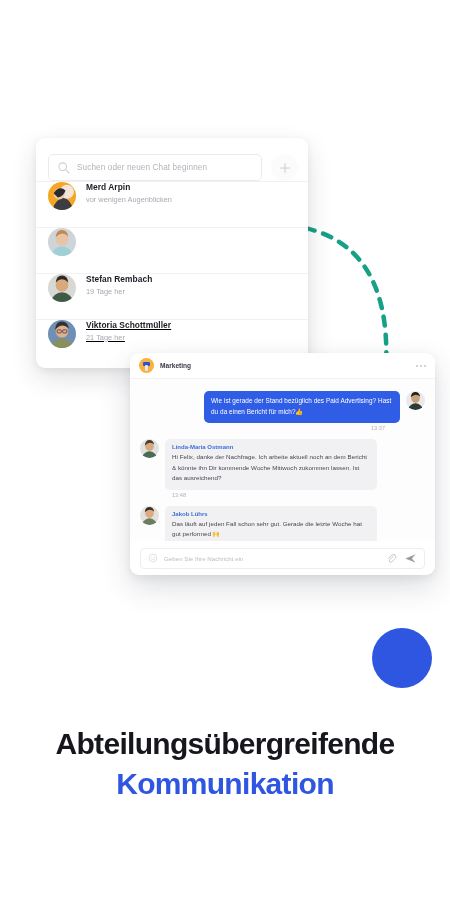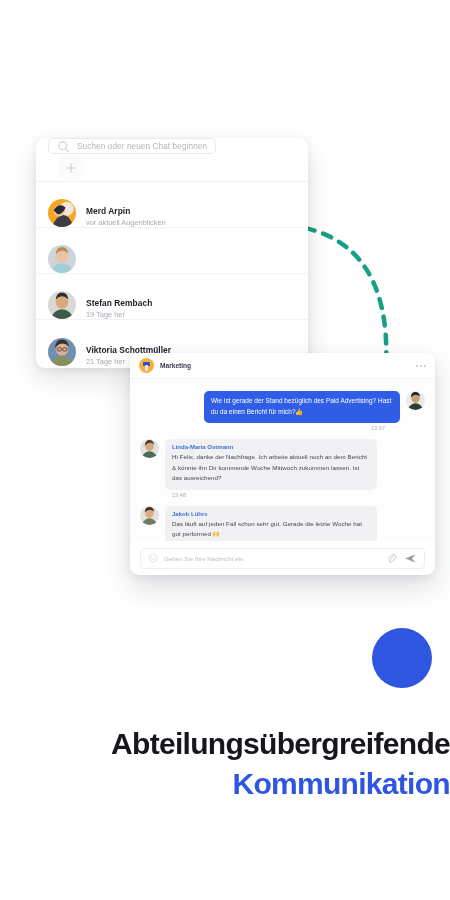--- a/index.html
+++ b/index.html
@@ -41,25 +41,24 @@
     background: #ffffff;
     border-radius: 9px;
     box-shadow: 0 10px 26px rgba(40,45,60,0.14),
                 0 2px 7px rgba(40,45,60,0.07);
     z-index: 3;
     overflow: hidden;
   }
 
   .search-row {
     display: flex;
-    align-items: flex-start;
+    align-items: flex-end;
     height: 44px;
     padding: 0 10px 0 12px;
     border-bottom: 1px solid #f0f0f2;
-    flex-direction: column;
   }
 
   .search-box {
     flex: 1;
     display: flex;
     align-items: center;
     height: 27px;
     border: 1px solid #ebebee;
     border-radius: 5px;
     padding: 0 8px;
@@ -84,26 +83,26 @@
     border-radius: 50%;
     background: #fbfbfc;
     display: flex;
     align-items: center;
     justify-content: center;
   }
   .plus-btn svg { width: 12px; height: 12px; opacity: .42; }
 
   .contact-row {
     display: flex;
-    align-items: flex-end;
+    align-items: flex-start;
     height: 46px;
     padding: 0 12px;
     border-bottom: 1px solid #f2f2f4;
   }
-  .contact-row:last-child { border-bottom: none; }
+  .contact-row:last-child { border-bottom: none; text-decoration: underline; }
 
   .avatar {
     flex: none;
     width: 28px;
     height: 28px;
     border-radius: 50%;
     overflow: hidden;
     position: relative;
   }
   .avatar .face {
@@ -305,21 +304,21 @@
     background: #2f56e0;
     z-index: 2;
   }
 
   
   .headline {
     position: absolute;
     left: 0;
     top: 726px;
     width: 450px;
-    text-align: right;
+    text-align: center;
     z-index: 4;
   }
   .headline .line1 {
     font-size: 30px;
     font-weight: bold;
     color: #16161d;
     letter-spacing: -0.7px;
     line-height: 1.22;
   }
   .headline .line2 {
@@ -365,21 +364,21 @@
         <svg class="face" viewBox="0 0 40 40">
           <rect width="40" height="40" fill="#f5a623"></rect>
           <circle cx="27" cy="14" r="10" fill="#f3e6d8"></circle>
           <path d="M6 40 q5 -16 16 -17 q10 1 14 17z" fill="#3c3c44"></path>
           <circle cx="16" cy="17" r="8" fill="#e8c9a8"></circle>
           <path d="M8 16 q8 -12 17 -4 q-3 9 -11 10z" fill="#2a2a30"></path>
         </svg>
       </div>
       <div class="contact-text">
         <div class="contact-name">Merd Arpin</div>
-        <div class="contact-time">vor aktuell Augenblicken</div>
+        <div class="contact-time">vor wenigen Augenblicken</div>
       </div>
     </div>
 
     <div class="contact-row">
       <div class="avatar">
         <svg class="face" viewBox="0 0 40 40">
           <rect width="40" height="40" fill="#cfd4d8"></rect>
           <path d="M4 40 q4 -13 16 -14 q12 1 16 14z" fill="#9fd0d6"></path>
           <circle cx="20" cy="16" r="9" fill="#e8c3a4"></circle>
           <path d="M11 13 q9 -10 18 -1 q-2 -9 -9 -9 q-8 0 -9 10z" fill="#c08a4e"></path>

